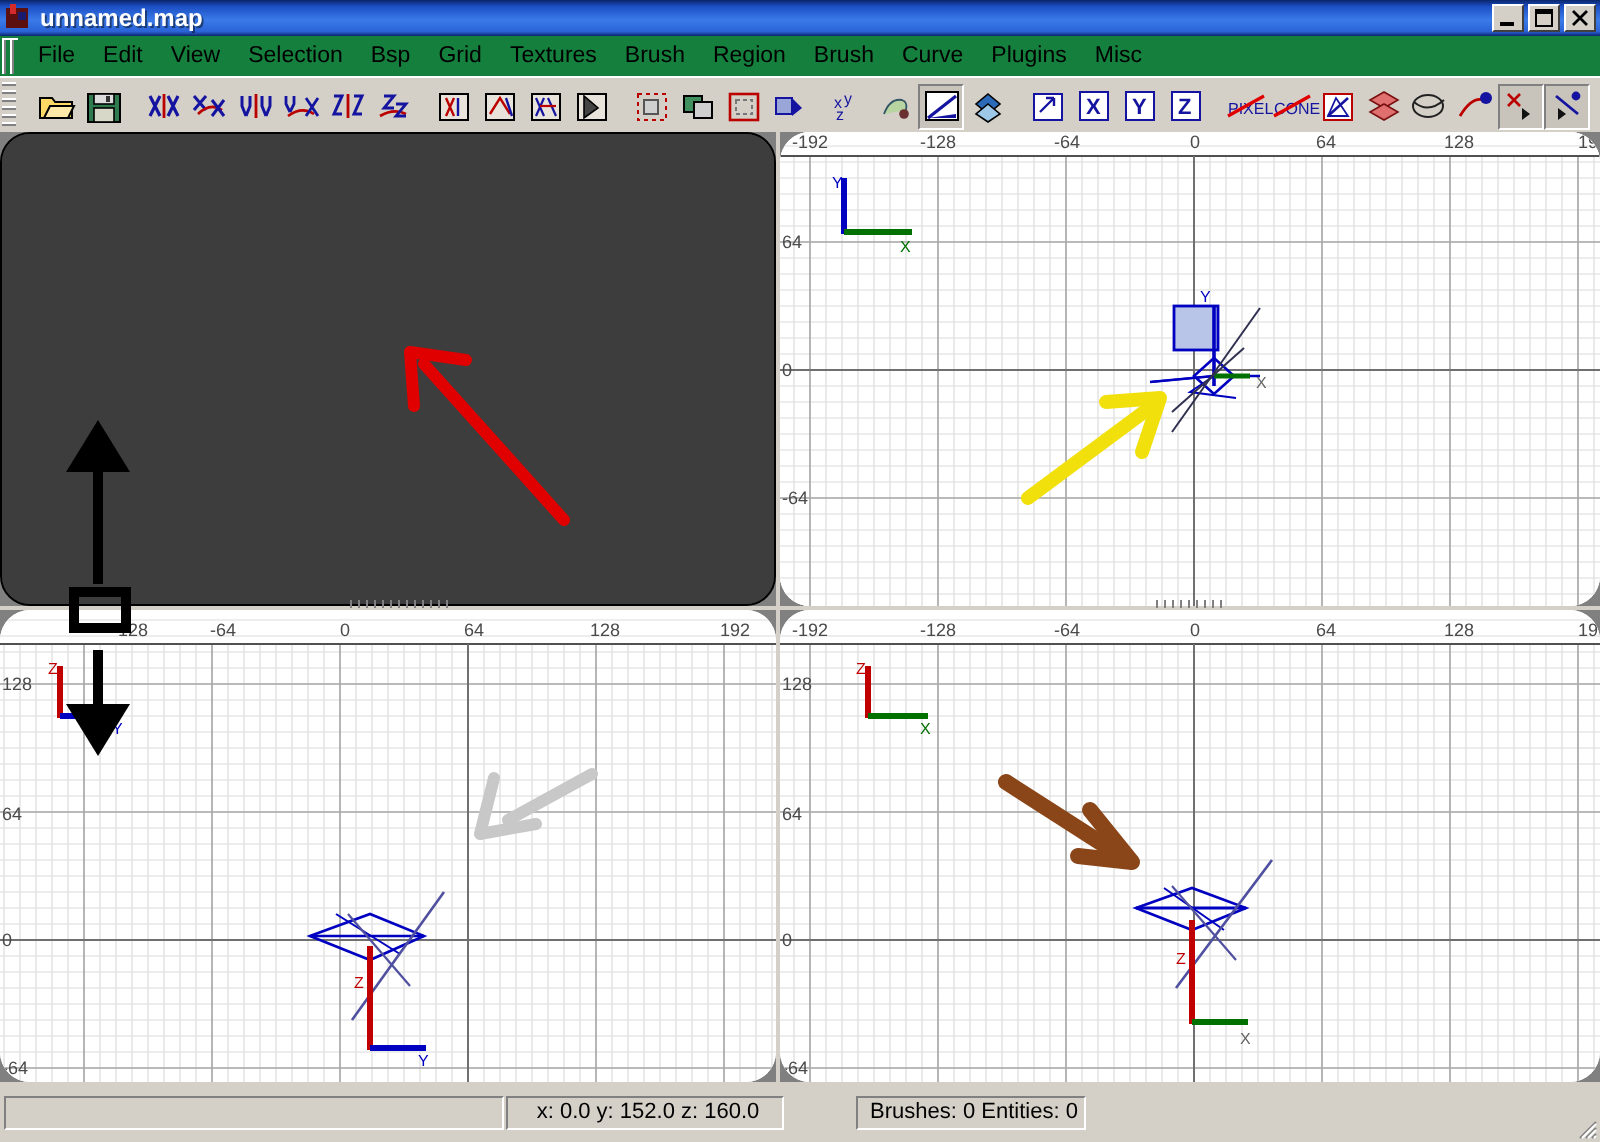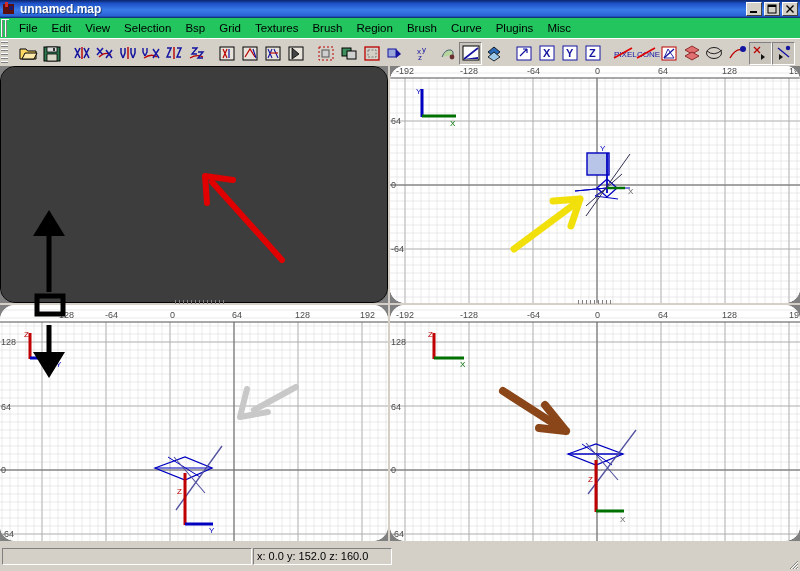--- a/index.html
+++ b/index.html
@@ -4,21 +4,21 @@
 <title>unnamed.map</title>
 <style>
   html,body{margin:0;padding:0;}
   body{
     width:800px;height:571px;overflow:hidden;
     background:#d4d0c8;
     font-family:"Liberation Sans",sans-serif;
     font-size:11px;
     -webkit-font-smoothing:none;
   }
-  #app{position:relative;width:800px;height:571px;}
+  #app{position:relative;width:800px;height:571px;text-align:center;}
 
   
   .titlebar{
     position:absolute;left:0;top:0;width:800px;height:18px;
     background:linear-gradient(to bottom,#0a246a 0%,#1c4fc4 18%,#3a7ae8 55%,#2a63d6 88%,#0a246a 100%);
     display:flex;align-items:center;
   }
   .titlebar .tb-icon{
     width:14px;height:14px;margin-left:2px;margin-right:4px;
     position:relative;flex:0 0 auto;
@@ -37,21 +37,21 @@
     border:1px solid;border-color:#ffffff #404040 #404040 #ffffff;
     display:flex;align-items:center;justify-content:center;
     font-size:9px;color:#000;line-height:1;font-family:"Liberation Sans",sans-serif;
     box-sizing:border-box;
   }
   .tb-btn svg{display:block;}
 
   
   .menubar{
     position:absolute;left:0;top:18px;width:800px;height:20px;
-    background:#22c55e;display:flex;align-items:center;
+    background:#15803d;display:flex;align-items:center;
     border-bottom:1px solid #d4d0c8;
   }
   .menubar .grip{
     width:8px;height:18px;margin-left:1px;margin-right:3px;flex:0 0 auto;
     background:
       linear-gradient(to bottom,#ffffff 0 1px,transparent 1px) ,
       repeating-linear-gradient(to right,#ffffff 0 1px,#808080 1px 2px,transparent 2px 4px);
     background-size:100% 100%,4px 100%;
   }
   .menu-item{
@@ -831,20 +831,21 @@
 
     <div class="split-h" style="left:390px;top:237px;width:410px;height:2px;background:#d4d0c8;"></div>
 
     <div class="dots-h" style="left:175px;top:234px;width:50px;"></div>
     <div class="dots-h" style="left:578px;top:234px;width:36px;"></div>
   </div>
 
   <div class="statusbar">
     <div class="sb-blank"></div>
     <div class="sb-cell" style="left:253px;width:139px;">x: 0.0  y: 152.0  z: 160.0</div>
+    <div class="sb-cell" style="left:428px;width:115px;">Brushes: 0 Entities: 0</div>
     <svg class="sb-resize" viewBox="0 0 14 14">
       <g stroke="#808080" stroke-width="1">
         <path d="M13 5 L5 13 M13 8 L8 13 M13 11 L11 13"></path>
       </g>
       <g stroke="#ffffff" stroke-width="1">
         <path d="M13 6 L6 13 M13 9 L9 13 M13 12 L12 13"></path>
       </g>
     </svg>
   </div>
 

